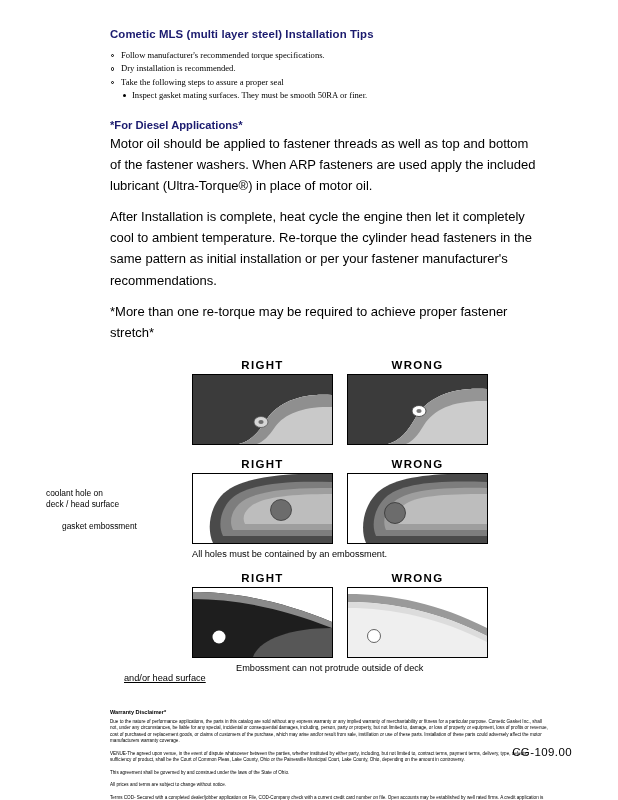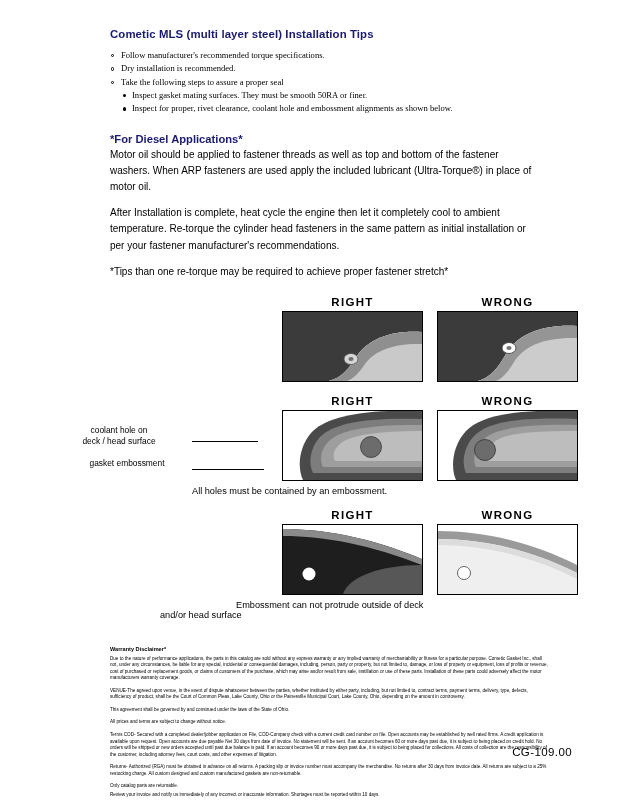--- a/index.html
+++ b/index.html
@@ -71,38 +71,38 @@
     background: #000;
     border-radius: 50%;
   }
   .section-head {
     font-size: 11.2px;
     font-weight: bold;
     color: #1a1a6e;
     margin: 17px 0 2px 70px;
   }
   .para {
-    font-size: 10px;
+    font-size: 13px;
     line-height: 1.62;
     margin: 0 0 10px 70px;
     max-width: 430px;
   }
   .para.last {
     margin-bottom: 0;
   }
 
   
   .figures {
     margin-top: 16px;
     position: relative;
   }
   .figrow {
     display: flex;
     gap: 14px;
-    justify-content: flex-end;
+    justify-content: flex-start;
     margin-left: 152px;
   }
   .figcol {
     width: 141px;
   }
   .figlabel {
     text-align: center;
     font-size: 11.5px;
     font-weight: bold;
     letter-spacing: 1.3px;
@@ -123,21 +123,21 @@
     margin: 5px 0 0 152px;
   }
   .gap {
     height: 13px;
   }
 
   
   .callout {
     position: absolute;
     font-size: 8.4px;
-    text-align: center;
+    text-align: left;
     line-height: 1.35;
   }
   .callout-a { left: 6px; top: 30px; width: 146px; }
   .callout-b { left: 22px; top: 63px; width: 130px; }
   .leader {
     position: absolute;
     height: 1px;
     background: #000;
   }
 
@@ -172,29 +172,28 @@
 
   <h1 class="title">Cometic MLS (multi layer steel) Installation Tips</h1>
 
   <ul class="bullets">
     <li>Follow manufacturer's recommended torque specifications.</li>
     <li>Dry installation is recommended.</li>
     <li>
       <span>Take the following steps to assure a proper seal</span>
       <ul class="subbullets">
         <li>Inspect gasket mating surfaces.  They must be smooth 50RA or finer.</li>
-        <li>Inspect for proper, rivet clearance, coolant hole and embossment alignments as shown below.</li>
       </ul>
     </li>
   </ul>
 
   <h2 class="section-head">*For Diesel Applications*</h2>
   <p class="para">Motor oil should be applied to fastener threads as well as top and bottom of the fastener washers. When ARP fasteners are used apply the included lubricant (Ultra-Torque®) in place of motor oil.</p>
   <p class="para">After Installation is complete, heat cycle the engine then let it completely cool to ambient temperature. Re-torque the cylinder head fasteners in the same pattern as initial installation or per your fastener manufacturer's recommendations.</p>
-  <p class="para last">*Tips than one re-torque may be required to achieve proper fastener stretch*</p>
+  <p class="para last">*More than one re-torque may be required to achieve proper fastener stretch*</p>
 
   <div class="figures">
 
     <div class="figrow">
       <div class="figcol">
         <div class="figlabel">RIGHT</div>
         <div class="figbox">
           <svg width="139" height="69" viewBox="0 0 139 69">
             <rect x="0" y="0" width="139" height="69" fill="#ffffff"></rect>
             <path d="M0,0 L139,0 L139,20 C110,18 86,26 74,44 C66,57 58,66 46,69 L0,69 Z" fill="#3b3b3b"></path>
@@ -286,21 +285,21 @@
             <rect x="0" y="0" width="139" height="69" fill="#ffffff"></rect>
             <path d="M0,6 C44,6 92,16 139,40 L139,48 C92,24 44,14 0,14 Z" fill="#9a9a9a"></path>
             <path d="M0,14 C44,14 92,24 139,48 L139,69 L0,69 Z" fill="#dcdcdc"></path>
             <path d="M0,20 C44,20 92,30 139,54 L139,69 L0,69 Z" fill="#efefef"></path>
             <circle cx="26" cy="48" r="6.5" fill="#ffffff" stroke="#555" stroke-width="0.9"></circle>
           </svg>
         </div>
       </div>
     </div>
     <div class="capt" style="margin-left:160px;padding-left:36px;">Embossment can not protrude outside of deck</div>
-    <div class="capt" style="margin-left:120px; margin-top:0;">and/or head surface</div>
+    <div class="capt" style="margin-left:84px; margin-top:0;text-decoration:underline;">and/or head surface</div>
 
   </div>
 
   <div class="warranty" style="margin-top:26px;">
     <h4>Warranty Disclaimer*</h4>
     <p>Due to the nature of performance applications, the parts in this catalog are sold without any express warranty or any implied warranty of merchantability or fitness for a particular purpose.  Cometic Gasket Inc., shall not, under any circumstances, be liable for any special, incidental or consequential damages, including, person, party or property, but not limited to, damage, or loss of property or equipment, loss of profits or revenue, cost of purchased or replacement goods, or claims of customers of the purchase, which may arise and/or result from sale, instillation or use of these parts.  Installation of these parts could adversely affect the motor manufacturers warranty coverage.</p>
     <p>VENUE-The agreed upon venue, in the event of dispute whatsoever between the parties, whether instituted by either party, including, but not limited to, contract terms, payment terms, delivery, type, defects, sufficiency of product, shall be the Court of Common Pleas, Lake County, Ohio or the Painesville Municipal Court, Lake County, Ohio, depending on the amount in controversy.</p>
     <p>This agreement shall be governed by and construed under the laws of the State of Ohio.</p>
     <p>All prices and terms are subject to change without notice.</p>
     <p>Terms COD- Secured with a completed dealer/jobber application on File, COD-Company check with a current credit card number on file.  Open accounts may be established by well rated firms.  A credit application is available upon request.  Open accounts are due payable Net 30 days from date of invoice.  No statement will be sent.  If an account becomes 60 or more days past due, it is subject to being placed on credit hold.  No orders will be shipped or new orders accepted until past due balance is paid.  If an account becomes 90 or more days past due, it is subject to being placed for collections.  All costs of collection are the responsibility of the customer, including attorney fees, court costs, and other expenses of litigation.</p>

